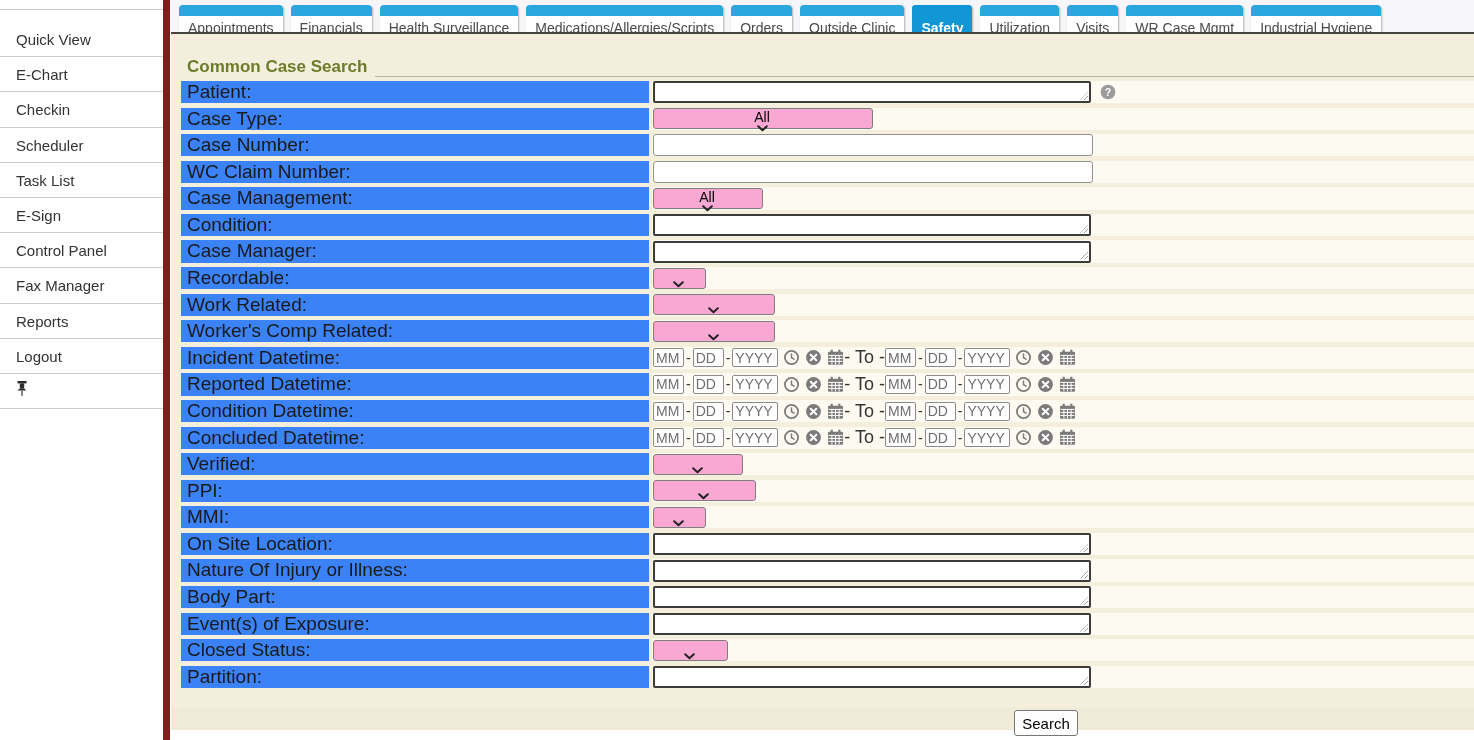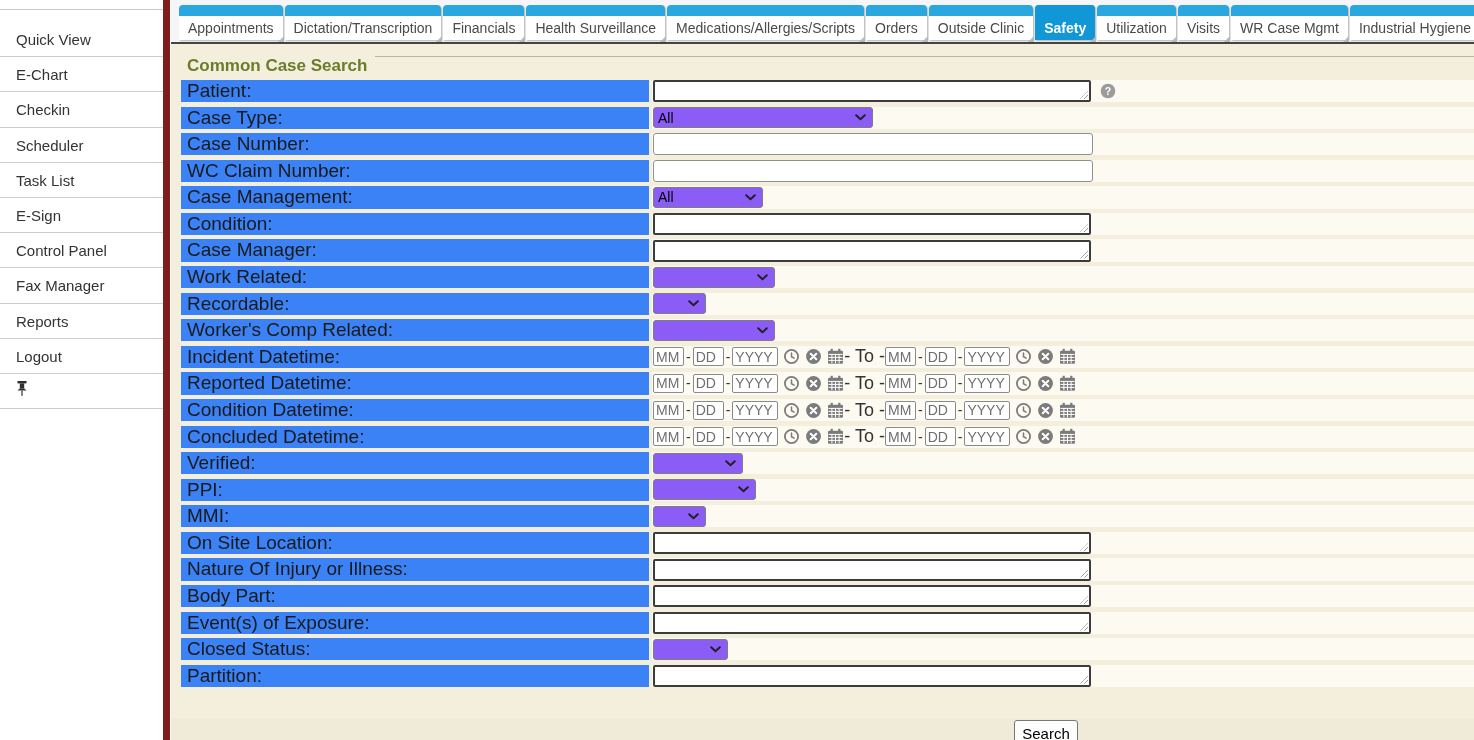--- a/index.html
+++ b/index.html
@@ -14,60 +14,60 @@
   .side-pad { height:12px; }
   .side-item { height:35.2px; line-height:35.2px; padding-left:16px;
     font-size:15px; color:#333; border-bottom:1px solid #cccccc; cursor:pointer; }
   .side-pin { height:35.2px; display:flex; align-items:center; padding-left:16px;
     border-bottom:1px solid #cccccc; cursor:pointer; }
 
   
   .main { position:absolute; left:171px; top:0; width:1303px; height:740px; }
 
   
-  .tab-bar { height:44px; background:#f6f6f8; border-bottom:2px solid #45453f;
-    display:flex; align-items:flex-start; padding:5px 0 0 8px; gap:2px; overflow:hidden; }
+  .tab-bar { height:34px; background:#f6f6f8; border-bottom:2px solid #45453f;
+    display:flex; align-items:flex-start; padding:5px 0 0 8px; gap:8px; overflow:hidden; }
   .tab { position:relative; height:35px; background:#fff; border-radius:4px 4px 0 0;
     box-shadow:1px 1px 2px rgba(0,0,0,.28); cursor:pointer; flex:0 0 auto; }
   .tab-strip { height:11px; background:#2aa7de; border-radius:4px 4px 0 0; }
   .tab-label { height:24px; line-height:24px; padding:0 9px; font-size:14px;
     color:#4a4a4a; white-space:nowrap; }
   .tab.selected { background:#1197d6; }
   .tab.selected .tab-strip { background:#1197d6; }
   .tab.selected .tab-label { color:#fff; font-weight:bold; }
   .tab-fold { position:absolute; right:-1px; bottom:-3px; width:0; height:0;
     border-left:7px solid transparent; border-bottom:7px solid #b8b8b8; }
 
   
   .content { position:relative; width:100%; height:696px; background:#f4eedc;
     padding-top:12px; }
-  .section-head { display:flex; align-items:flex-start; height:20px; margin:0 0 4px 16px; }
+  .section-head { display:flex; align-items:flex-end; height:20px; margin:11px 0 4px 16px; }
   .section-title { font-size:17px; font-weight:bold; color:#6b7d2a; white-space:nowrap; }
   .section-rule { flex:1; height:1px; background:#b9b5a6; margin-left:8px; }
 
   
   .form-rows { }
   .form-row { display:flex; height:22.2px; margin:0 0 4.4px 10px; }
   .label-cell { width:468px; background:#3b82f6; font-size:19px; color:#1a1a1a;
     line-height:22.2px; padding-left:6px; margin-right:3px; flex:0 0 auto; }
   .field-cell { flex:1; background:#fdfbf1; display:flex; align-items:center;
     padding-left:1px; }
 
   .inwrap { position:relative; display:inline-flex; }
   input.ti { height:22px; font-size:14px; padding:0 4px; background:#fff;
     font-family:"Liberation Sans", sans-serif; }
   input.ti.dark { border:2px solid #3c3c3c; border-radius:2px; width:438px; }
   input.ti.plain { border:1px solid #919191; border-radius:3px; width:440px; }
   .grip { position:absolute; right:3px; bottom:3px; width:8px; height:8px;
     background:repeating-linear-gradient(135deg, transparent 0 2px, #9a9a9a 2px 3px);
     clip-path:polygon(100% 0, 100% 100%, 0 100%); pointer-events:none; }
 
-  .sel { height:21px; border:1px solid #7e7e7e; border-radius:3px; background:#8b5cf6;
+  .sel { height:21px; border:1px solid #7e7e7e; border-radius:3px; background:#f9a8d4;
     display:flex; align-items:center; justify-content:space-between;
-    padding:0 6px 0 4px; cursor:pointer; }
+    padding:0 6px 0 4px; cursor:pointer;flex-direction:column; }
   .sel-val { font-size:14px; color:#000; }
   .chev { display:flex; align-items:center; }
 
   .dt-group { display:flex; align-items:center;justify-content:center; }
   input.dt-in { width:31px; height:19px; border:1px solid #8a8a8a; border-radius:2px;
     font-size:14px; color:#555; padding:0 2px; font-family:"Liberation Sans", sans-serif; }
   input.dt-in::placeholder { color:#6f6f6f; opacity:1; }
   input.dt-y { width:46px; }
   .dt-dash { font-size:14px; color:#333; margin:0 2px; }
   .dt-icon { display:flex; align-items:center; margin-left:5px; cursor:pointer; }
@@ -115,25 +115,20 @@
 <div class="main">
 
   <div class="tab-bar">
       <div class="tab">
         <div class="tab-strip"></div>
         <div class="tab-label">Appointments</div>
         <div class="tab-fold"></div>
       </div>
       <div class="tab">
         <div class="tab-strip"></div>
-        <div class="tab-label">Dictation/Transcription</div>
-        <div class="tab-fold"></div>
-      </div>
-      <div class="tab">
-        <div class="tab-strip"></div>
         <div class="tab-label">Financials</div>
         <div class="tab-fold"></div>
       </div>
       <div class="tab">
         <div class="tab-strip"></div>
         <div class="tab-label">Health Surveillance</div>
         <div class="tab-fold"></div>
       </div>
       <div class="tab">
         <div class="tab-strip"></div>
@@ -252,36 +247,36 @@
         <div class="form-row">
           <div class="label-cell">Case Manager:</div>
           <div class="field-cell">
             <span class="inwrap">
               <input class="ti dark" style="">
               <span class="grip"></span>
             </span>
           </div>
         </div>
         <div class="form-row">
+          <div class="label-cell">Recordable:</div>
+          <div class="field-cell">
+            <div class="sel" style="width: 53px;">
+              <span class="sel-val"></span>
+              <span class="chev">
+                <svg width="11" height="7" viewBox="0 0 11 7">
+                  <path d="M1.2 1.2L5.5 5.3 9.8 1.2" fill="none" stroke="#222" stroke-width="2" stroke-linecap="round" stroke-linejoin="round"></path>
+                </svg>
+              </span>
+            </div>
+          </div>
+        </div>
+        <div class="form-row">
           <div class="label-cell">Work Related:</div>
           <div class="field-cell">
             <div class="sel" style="width: 122px;">
-              <span class="sel-val"></span>
-              <span class="chev">
-                <svg width="11" height="7" viewBox="0 0 11 7">
-                  <path d="M1.2 1.2L5.5 5.3 9.8 1.2" fill="none" stroke="#222" stroke-width="2" stroke-linecap="round" stroke-linejoin="round"></path>
-                </svg>
-              </span>
-            </div>
-          </div>
-        </div>
-        <div class="form-row">
-          <div class="label-cell">Recordable:</div>
-          <div class="field-cell">
-            <div class="sel" style="width: 53px;">
               <span class="sel-val"></span>
               <span class="chev">
                 <svg width="11" height="7" viewBox="0 0 11 7">
                   <path d="M1.2 1.2L5.5 5.3 9.8 1.2" fill="none" stroke="#222" stroke-width="2" stroke-linecap="round" stroke-linejoin="round"></path>
                 </svg>
               </span>
             </div>
           </div>
         </div>
         <div class="form-row">

